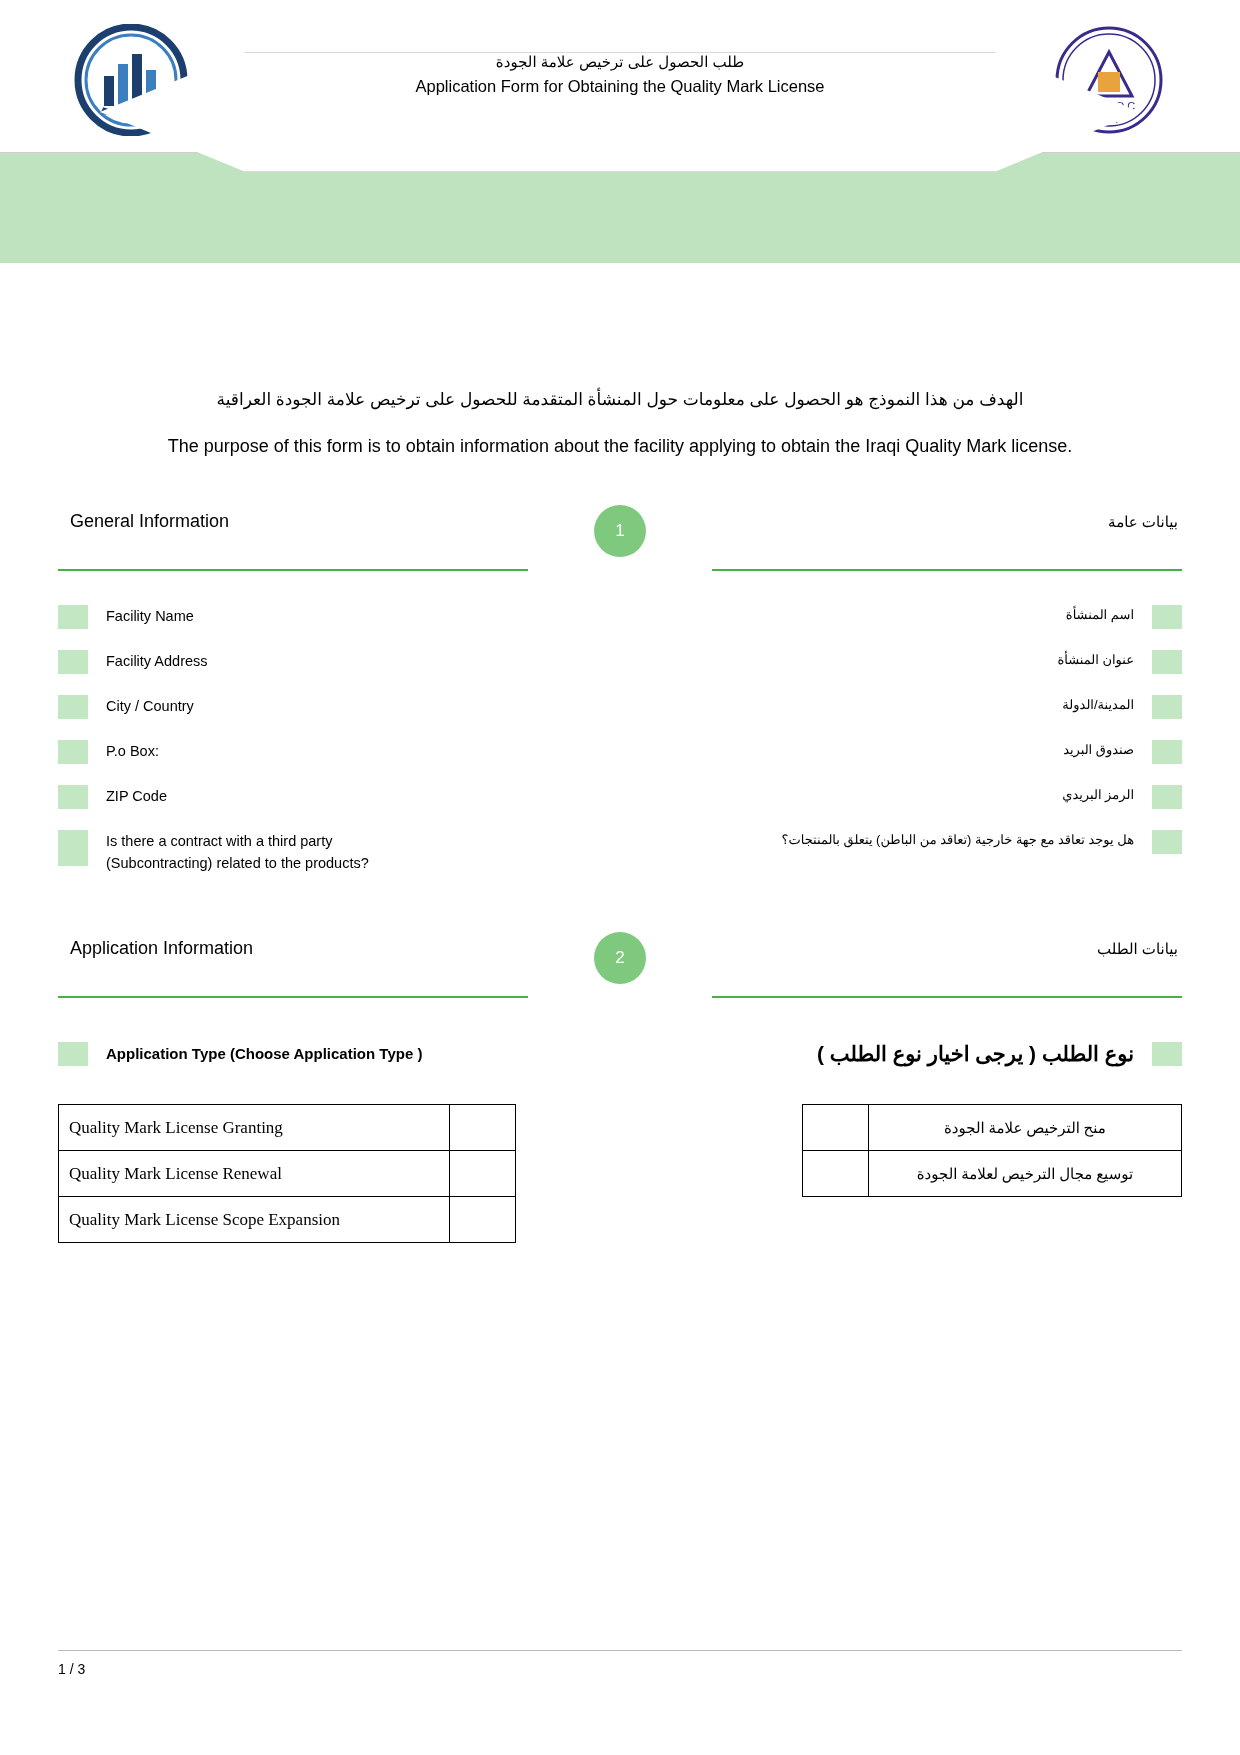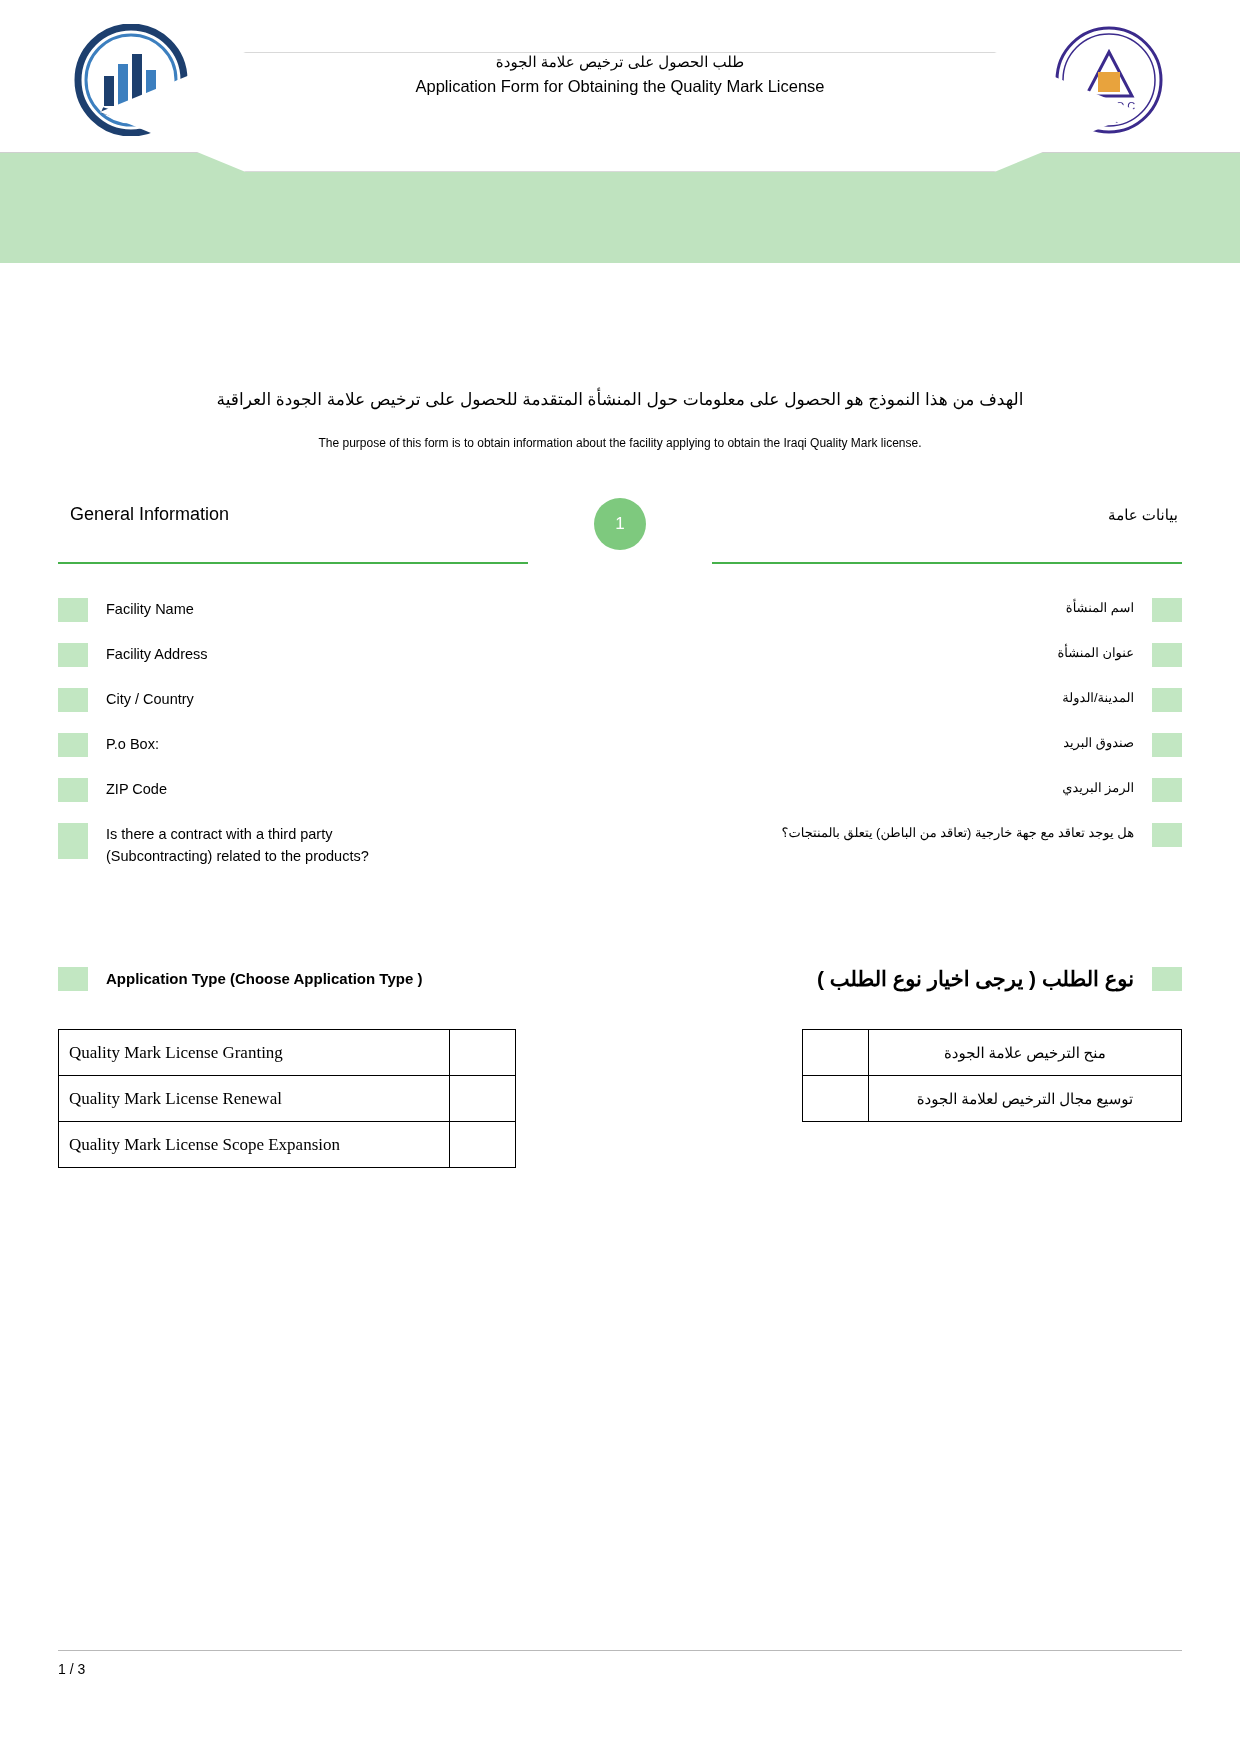--- a/index.html
+++ b/index.html
@@ -98,21 +98,21 @@
     margin-top: 126px;
     text-align: center;
     padding: 0 60px;
   }
   .purpose .ar {
     font-size: 17px;
     direction: rtl;
     margin-bottom: 26px;
   }
   .purpose .en {
-    font-size: 12px;
+    font-size: 18px;
   }
 
   
   .section {
     position: relative;
     margin: 0 58px;
     padding-top: 46px;
   }
   .section-head {
     position: relative;
@@ -355,20 +355,27 @@
         <div class="label-en" style="white-space: pre-line;">Is there a contract with a third party
  (Subcontracting) related to the products?</div>
         <div class="label-ar">هل يوجد تعاقد مع جهة خارجية (تعاقد من الباطن) يتعلق بالمنتجات؟</div>
         <div class="chip right"></div>
       </div>
 
     </div>
   </div>
 
   <div class="section">
+    <div class="section-head">
+      <div class="sec-title-en">Application Information</div>
+      <div class="sec-badge">2</div>
+      <div class="sec-title-ar">بيانات الطلب</div>
+      <div class="rule-left"></div>
+      <div class="rule-right"></div>
+    </div>
 
     <div class="apptype">
       <div class="chip left"></div>
       <div class="label-en">Application Type  (Choose Application Type )</div>
       <div class="label-ar">نوع الطلب ( يرجى اخيار نوع الطلب )</div>
       <div class="chip right"></div>
     </div>
 
     <div class="tables">
       <table class="tbl-en">

